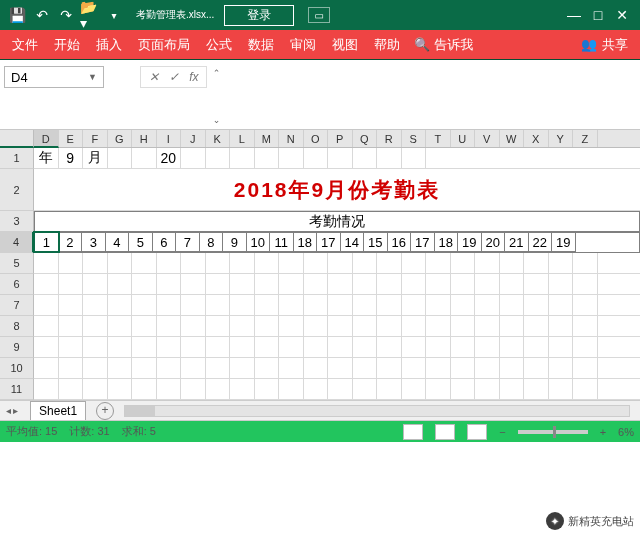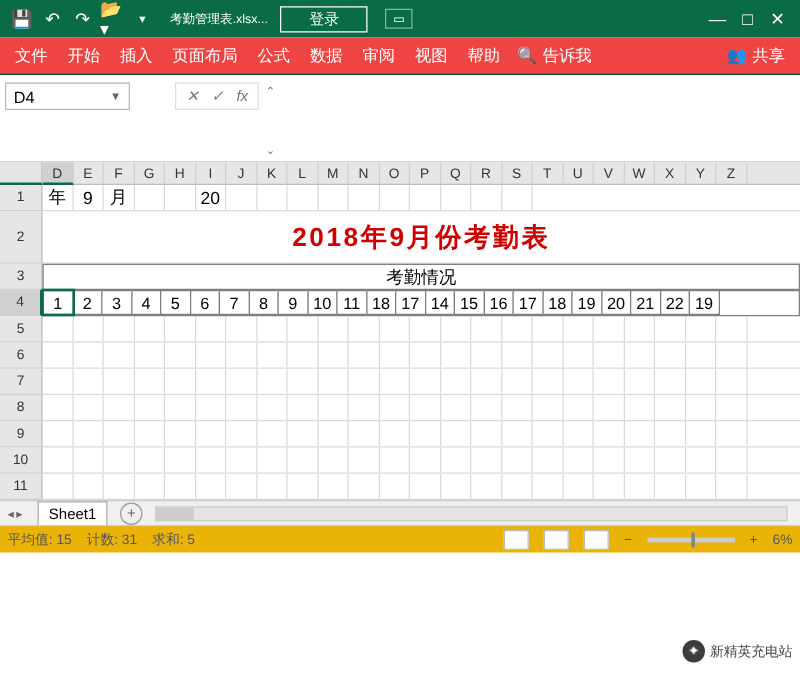--- a/index.html
+++ b/index.html
@@ -40,21 +40,21 @@
   .merged-label { position:absolute; left:0; right:0; top:0; bottom:0; display:flex; align-items:center; justify-content:center; font-size:14px;}
   .row4 .cell { border:1px solid #7f7f7f; margin:-1px 0 0 -1px; background:#fff;}
   .row3 .cells, .row4 .cells { border:1px solid #7f7f7f;}
   .active-cell { outline:2px solid #0a6b47; outline-offset:-1px; z-index:5; position:relative; background:#fff !important;}
   .hscroll { height: 20px; background:#f0f0f0; border-top:1px solid #ccc; display:flex; align-items:center;}
   .hscroll .arrows { padding:0 6px; font-size:10px; color:#666; display:flex; gap:2px;}
   .hscroll .tab-sh { background:#fff; border:1px solid #aaa; border-bottom:none; padding:2px 8px; font-size:12px; margin-left:6px;}
   .hscroll .plus { width:18px; height:18px; border-radius:50%; border:1px solid #999; margin-left:10px; text-align:center; line-height:15px; color:#666;}
   .hscroll .track { flex:1; margin:0 10px; height:12px; background:#e4e4e4; border:1px solid #ccc; position:relative;}
   .hscroll .thumb { position:absolute; left:0; top:0; bottom:0; width:30px; background:#cdcdcd;}
-  .statusbar { height:22px; background:#eab308; border-top:1px solid #ccc; display:flex; align-items:center; font-size:11px; color:#555; padding:0 6px; gap:12px;}
+  .statusbar { height:22px; background:#22c55e; border-top:1px solid #ccc; display:flex; align-items:center; font-size:11px; color:#555; padding:0 6px; gap:12px;}
   .statusbar .spacer { flex:1;}
   .statusbar .vbtn { width:20px; height:16px; border:1px solid #bbb; background:#fff;}
   .zoom-slider { width:70px; height:4px; background:#ccc; position:relative;}
   .zoom-slider::after { content:""; position:absolute; left:50%; top:-4px; width:3px; height:12px; background:#888;}
   .watermark { position:absolute; right:6px; bottom:24px; display:flex; align-items:center; gap:4px; font-size:11px; color:#232323; opacity:.85; z-index:20; text-shadow:0 0 2px #fff;}
   .watermark .circ { width:18px; height:18px; border-radius:50%; background:#1b1b1b; color:#fff; font-size:10px; display:flex; align-items:center; justify-content:center;}
 </style>
 </head>
 <body>
 

